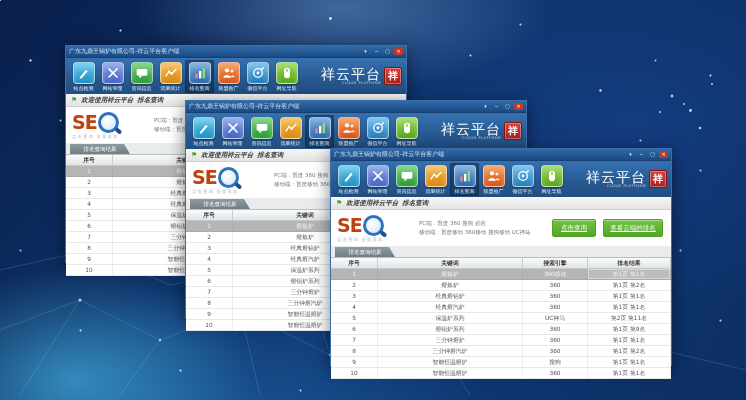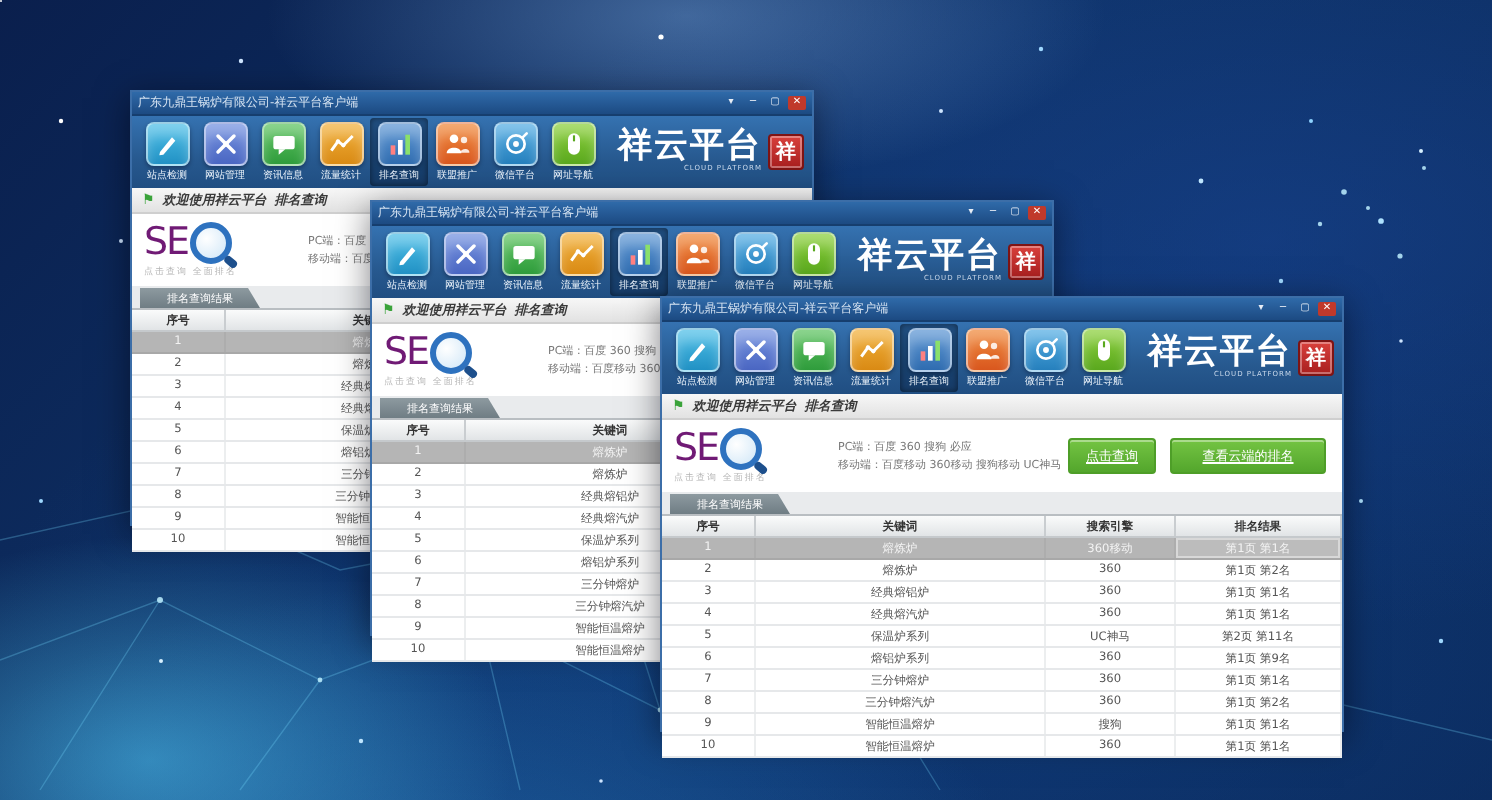--- a/index.html
+++ b/index.html
@@ -55,47 +55,47 @@
   .ic2{background:linear-gradient(#7492e0,#4a66c2);}
   .ic3{background:linear-gradient(#5fc462,#2f9c3c);}
   .ic4{background:linear-gradient(#f2b13c,#d98a14);}
   .ic5{background:linear-gradient(#5e97d4,#2f6cb0);}
   .ic6{background:linear-gradient(#f08a3c,#d9571e);}
   .ic7{background:linear-gradient(#55aee4,#2680bd);}
   .ic8{background:linear-gradient(#8cd03c,#5aa81e);}
   .tlabel{color:#eaf2fa;font-size:5px;white-space:nowrap;}
   .brand{margin-left:auto;display:flex;align-items:center;gap:3px;padding-right:1px;}
   .brand-text{display:flex;flex-direction:column;align-items:flex-end;line-height:1;}
-  .brand-main{color:#fff;font-size:17px;font-weight:bold;letter-spacing:1px;}
+  .brand-main{color:#fff;font-size:14px;font-weight:normal;letter-spacing:1px;}
   .brand-sub{color:#c9d9ec;font-size:3.5px;letter-spacing:.5px;margin-top:1px;}
   .seal{width:16px;height:16px;background:linear-gradient(#d8403c,#a81f1f);color:#fff;
     font-size:10px;font-weight:bold;display:flex;align-items:center;justify-content:center;
     border-radius:2px;border:1px solid #7e1414;box-shadow:inset 0 0 0 1px rgba(255,255,255,.35);}
   
   .banner{height:12px;flex:0 0 12px;display:flex;align-items:center;gap:4px;padding:0 5px;
     background:linear-gradient(#f7f7f7,#e2e2e2);border-bottom:1px solid #cfcfcf;}
   .flag{color:#3aa33a;font-size:7px;line-height:1;}
   .banner b{font-size:6.5px;color:#3a3a3a;font-style:italic;}
   
   .seorow{height:36px;flex:0 0 36px;display:flex;align-items:center;background:#fff;padding:0 6px;}
   .seologo{display:flex;flex-direction:column;width:78px;flex:0 0 78px;}
   .seotop{display:flex;align-items:center;}
-  .setext{font-size:19px;font-weight:normal;color:#701a75;letter-spacing:-1px;line-height:1;}
+  .setext{font-size:19px;font-weight:bold;color:#c2410c;letter-spacing:-1px;line-height:1;}
   .lens{width:15px;height:15px;border:3.5px solid #2e72bf;border-radius:50%;
     background:radial-gradient(circle at 35% 35%,#ffffff,#cfe6f7);position:relative;margin-left:1px;}
   .lens::after{content:"";position:absolute;width:7px;height:3.5px;background:#1d4f8c;
     right:-6px;bottom:-3px;transform:rotate(40deg);border-radius:2px;}
   .tagline{font-size:4.5px;color:#b5b5b5;letter-spacing:1px;margin-top:1px;}
   .seolines{display:flex;flex-direction:column;gap:2px;margin-left:4px;flex:1;}
   .seoline{font-size:5.5px;color:#777;}
   .btn{border:1px solid #4e9e28;border-radius:2px;color:#fff;font-size:6.5px;
     background:linear-gradient(#74c443,#53a62c);padding:0;height:18px;cursor:pointer;
     font-family:"DejaVu Sans",sans-serif;box-shadow:inset 0 1px 0 rgba(255,255,255,.4);text-decoration:underline;}
   .btn.query{width:44px;margin-right:7px;}
-  .btn.cloud{width:78px;margin-right:2px;}
+  .btn.cloud{width:60px;margin-right:2px;}
   
   .tabstrip{height:11px;flex:0 0 11px;background:#e9ebed;display:flex;align-items:flex-end;
     padding-left:4px;border-bottom:1px solid #b9bec2;}
   .tab{height:10px;width:60px;background:linear-gradient(#8d9aa0,#6f7d84);color:#fff;
     font-size:5.5px;display:flex;align-items:center;justify-content:center;
     clip-path:polygon(0 0,54px 0,60px 100%,0 100%);cursor:pointer;}
   
   .table{flex:1;display:flex;flex-direction:column;background:#fff;font-size:5.8px;color:#555;}
   .thead{height:10px;flex:0 0 10px;display:flex;background:linear-gradient(#fafbfb,#e1e4e6);
     border-bottom:1px solid #c5c9cc;font-weight:bold;color:#333;}

